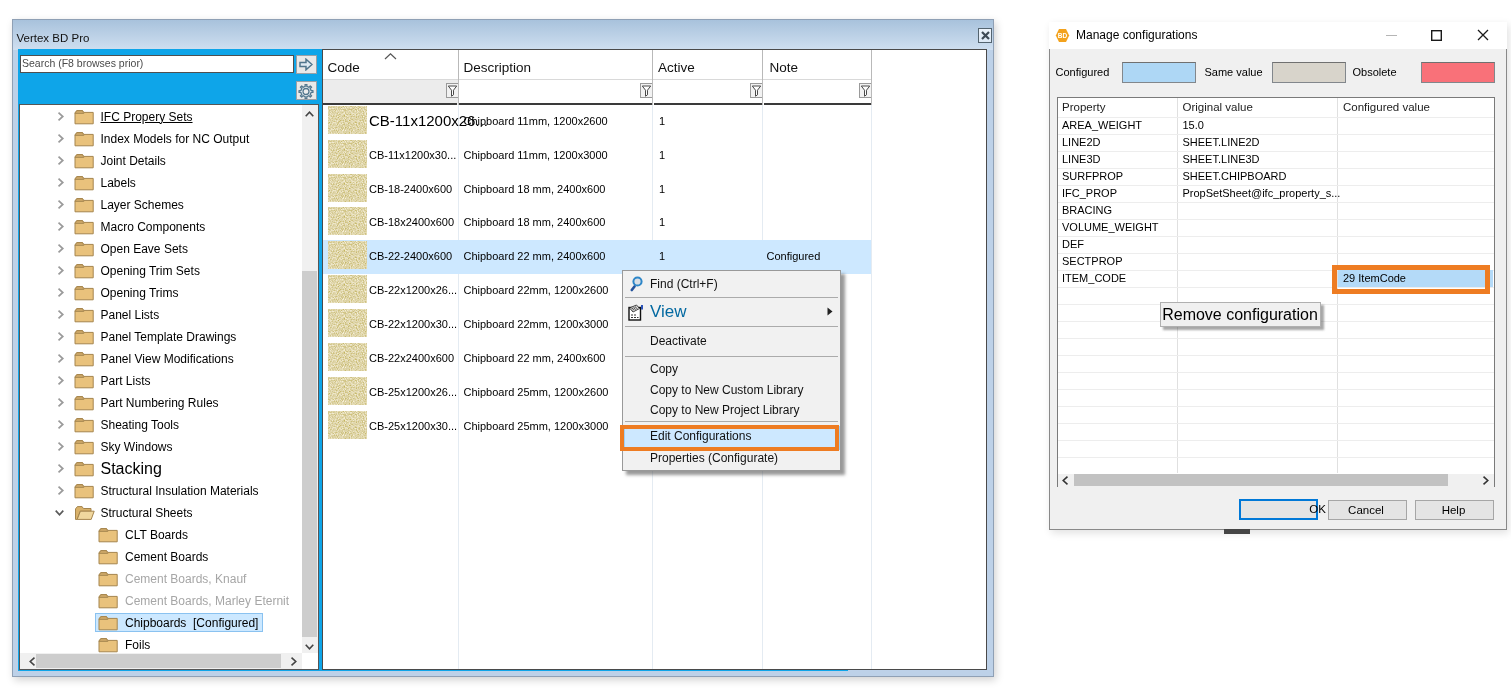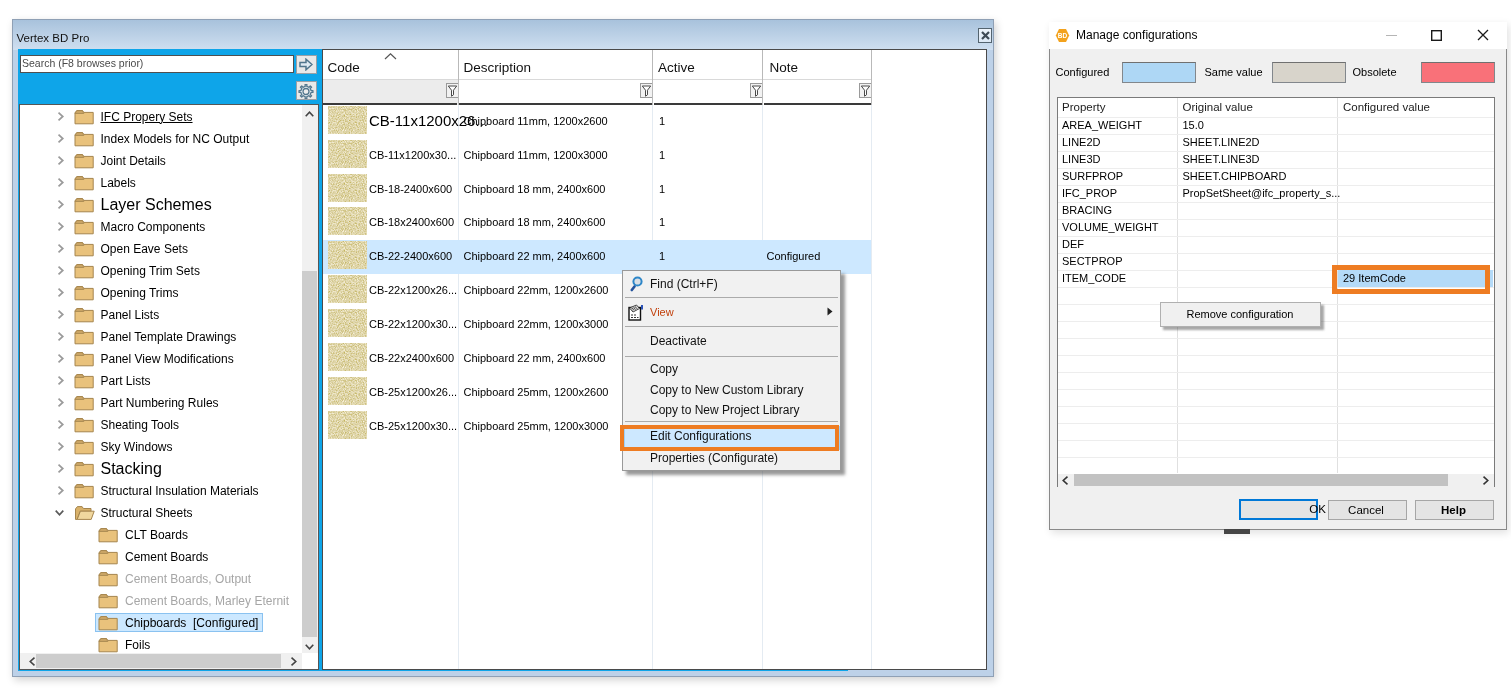--- a/index.html
+++ b/index.html
@@ -66,21 +66,21 @@
             <path d="M1.0 4.5 L2.9 1.5 H8.4 L9.8 4.5 Z" fill="#c9a465" stroke="#a5854e" stroke-width="0.8"></path>
           </svg>
 <div class="a t" style="left:81.0px;top:67.19999999999999px;height:22px;line-height:22px;font-size:12px;color:#000;">Labels</div>
 <svg class="a" style="left:36.5px;top:95.69999999999999px" width="9" height="9">
             <polyline points="2.5200000000000005,0.72 6.75,4.5 2.5200000000000005,8.280000000000001" fill="none" stroke="#9a9a9a" stroke-width="1.7"></polyline>
           </svg>
 <svg class="a" style="left:54.5px;top:92.19999999999999px" width="20" height="16" viewBox="0 0 20 16">
             <path d="M1.0 14.8 V3.8 L2.9 1.5 H8.4 L9.8 3.4 H19.2 V14.8 Z" fill="#e9c27c" stroke="#a5854e"></path>
             <path d="M1.0 4.5 L2.9 1.5 H8.4 L9.8 4.5 Z" fill="#c9a465" stroke="#a5854e" stroke-width="0.8"></path>
           </svg>
-<div class="a t" style="left:81.0px;top:89.19999999999999px;height:22px;line-height:22px;font-size:16px;color:#000;text-align:center;">Layer Schemes</div>
+<div class="a t" style="left:81.0px;top:89.19999999999999px;height:22px;line-height:22px;font-size:12px;color:#000;text-align:center;">Layer Schemes</div>
 <svg class="a" style="left:36.5px;top:117.69999999999999px" width="9" height="9">
             <polyline points="2.5200000000000005,0.72 6.75,4.5 2.5200000000000005,8.280000000000001" fill="none" stroke="#9a9a9a" stroke-width="1.7"></polyline>
           </svg>
 <svg class="a" style="left:54.5px;top:114.19999999999999px" width="20" height="16" viewBox="0 0 20 16">
             <path d="M1.0 14.8 V3.8 L2.9 1.5 H8.4 L9.8 3.4 H19.2 V14.8 Z" fill="#e9c27c" stroke="#a5854e"></path>
             <path d="M1.0 4.5 L2.9 1.5 H8.4 L9.8 4.5 Z" fill="#c9a465" stroke="#a5854e" stroke-width="0.8"></path>
           </svg>
 <div class="a t" style="left:81.0px;top:111.19999999999999px;height:22px;line-height:22px;font-size:12px;color:#000;">Macro Components</div>
 <svg class="a" style="left:36.5px;top:139.7px" width="9" height="9">
             <polyline points="2.5200000000000005,0.72 6.75,4.5 2.5200000000000005,8.280000000000001" fill="none" stroke="#9a9a9a" stroke-width="1.7"></polyline>
@@ -193,21 +193,21 @@
 <div class="a t" style="left:105.5px;top:419.20000000000005px;height:22px;line-height:22px;font-size:12px;color:#000;">CLT Boards</div>
 <svg class="a" style="left:78.0px;top:444.20000000000005px" width="20" height="16" viewBox="0 0 20 16">
             <path d="M1.0 14.8 V3.8 L2.9 1.5 H8.4 L9.8 3.4 H19.2 V14.8 Z" fill="#e9c27c" stroke="#a5854e"></path>
             <path d="M1.0 4.5 L2.9 1.5 H8.4 L9.8 4.5 Z" fill="#c9a465" stroke="#a5854e" stroke-width="0.8"></path>
           </svg>
 <div class="a t" style="left:105.5px;top:441.20000000000005px;height:22px;line-height:22px;font-size:12px;color:#000;">Cement Boards</div>
 <svg class="a" style="left:78.0px;top:466.20000000000005px" width="20" height="16" viewBox="0 0 20 16">
             <path d="M1.0 14.8 V3.8 L2.9 1.5 H8.4 L9.8 3.4 H19.2 V14.8 Z" fill="#e9c27c" stroke="#a5854e"></path>
             <path d="M1.0 4.5 L2.9 1.5 H8.4 L9.8 4.5 Z" fill="#c9a465" stroke="#a5854e" stroke-width="0.8"></path>
           </svg>
-<div class="a t" style="left:105.5px;top:463.20000000000005px;height:22px;line-height:22px;font-size:12px;color:#a6a6a6;">Cement Boards, Output</div>
+<div class="a t" style="left:105.5px;top:463.20000000000005px;height:22px;line-height:22px;font-size:12px;color:#a6a6a6;">Cement Boards, Knauf</div>
 <svg class="a" style="left:78.0px;top:488.20000000000005px" width="20" height="16" viewBox="0 0 20 16">
             <path d="M1.0 14.8 V3.8 L2.9 1.5 H8.4 L9.8 3.4 H19.2 V14.8 Z" fill="#e9c27c" stroke="#a5854e"></path>
             <path d="M1.0 4.5 L2.9 1.5 H8.4 L9.8 4.5 Z" fill="#c9a465" stroke="#a5854e" stroke-width="0.8"></path>
           </svg>
 <div class="a t" style="left:105.5px;top:485.20000000000005px;height:22px;line-height:22px;font-size:12px;color:#a6a6a6;">Cement Boards, Marley Eternit</div>
 <svg class="a" style="left:78.0px;top:510.20000000000005px" width="20" height="16" viewBox="0 0 20 16">
             <path d="M1.0 14.8 V3.8 L2.9 1.5 H8.4 L9.8 3.4 H19.2 V14.8 Z" fill="#e9c27c" stroke="#a5854e"></path>
             <path d="M1.0 4.5 L2.9 1.5 H8.4 L9.8 4.5 Z" fill="#c9a465" stroke="#a5854e" stroke-width="0.8"></path>
           </svg>
 <div class="a" style="left:75.5px;top:508.40000000000003px;width:168px;height:19.6px;background:#cce8ff;border:1px solid #8ac2f0;"></div>
@@ -367,21 +367,21 @@
         <rect x="13" y="1" width="2" height="4.5" fill="#2a52b8"></rect>
       </svg>
 <svg width="0" height="0" style="position:absolute">
         <defs>
           <pattern id="chk" width="2.4" height="2.4" patternUnits="userSpaceOnUse">
             <rect width="1.2" height="1.2" fill="#222"></rect>
             <rect x="1.2" y="1.2" width="1.2" height="1.2" fill="#222"></rect>
           </pattern>
         </defs>
       </svg>
-<div class="a t" style="left:28px;top:31.0px;height:22px;line-height:22px;font-size:11px;color:#c2410c;">View</div>
+<div class="a t" style="left:28px;top:31.0px;height:22px;line-height:22px;font-size:17px;color:#0369a1;">View</div>
 <svg class="a" style="left:205px;top:37.5px" width="6" height="9">
         <path d="M0.5 0.5 L5.5 4.5 L0.5 8.5 Z" fill="#222"></path>
       </svg>
 <div class="a" style="left:2.5px;top:56.5px;width:213px;height:1px;background:#ababab;"></div>
 <div class="a t" style="left:28px;top:60.5px;height:22px;line-height:22px;font-size:12px;color:#111;">Deactivate</div>
 <div class="a" style="left:2.5px;top:86.5px;width:213px;height:1px;background:#ababab;"></div>
 <div class="a t" style="left:28px;top:88.80000000000001px;height:22px;line-height:22px;font-size:12px;color:#111;">Copy</div>
 <div class="a t" style="left:28px;top:109.10000000000002px;height:22px;line-height:22px;font-size:12px;color:#111;">Copy to New Custom Library</div>
 <div class="a t" style="left:28px;top:129.2px;height:22px;line-height:22px;font-size:12px;color:#111;">Copy to New Project Library</div>
 <div class="a" style="left:2.5px;top:151.5px;width:213px;height:1px;background:#ababab;"></div>
@@ -457,22 +457,22 @@
 <div class="a" style="left:0px;top:375.5px;width:435.5px;height:13px;background:#f0f0f0;"></div>
 <svg class="a" style="left:3px;top:377.5px" width="9" height="9">
           <polyline points="6.4799999999999995,0.72 2.25,4.5 6.4799999999999995,8.280000000000001" fill="none" stroke="#333" stroke-width="1.6"></polyline>
         </svg>
 <svg class="a" style="left:423px;top:377.5px" width="9" height="9">
           <polyline points="2.5200000000000005,0.72 6.75,4.5 2.5200000000000005,8.280000000000001" fill="none" stroke="#333" stroke-width="1.6"></polyline>
         </svg>
 <div class="a" style="left:16px;top:376px;width:374px;height:12px;background:#c2c2c2;"></div>
 </div>
 <div class="a" style="left:110.5px;top:280px;width:161px;height:25px;background:#f0f0f0;border:1px solid #b0b0b0;box-shadow:3px 3px 2px rgba(60,60,60,0.45);"></div>
-<div class="a t" style="left:110.5px;top:280px;height:25px;line-height:25px;font-size:11px;color:#000;"><span style="display:inline-block;width:161px;text-align:center;">Remove configuration</span></div>
+<div class="a t" style="left:110.5px;top:280px;height:25px;line-height:25px;font-size:16px;color:#000;"><span style="display:inline-block;width:161px;text-align:center;">Remove configuration</span></div>
 <div class="a" style="left:190px;top:477px;width:79px;height:21px;background:#e4e4e4;border:2px solid #0078d7;"></div>
 <div class="a t" style="left:190px;top:477px;height:21px;line-height:21px;font-size:11.5px;color:#000;margin-left:41px;"><span style="display:inline-block;width:75px;text-align:center;">OK</span></div>
 <div class="a" style="left:279px;top:477.5px;width:78.5px;height:20px;background:#e4e4e4;border:1px solid #a6a6a6;"></div>
 <div class="a t" style="left:279px;top:477.5px;height:20px;line-height:20px;font-size:11.5px;color:#000;"><span style="display:inline-block;width:76px;text-align:center;">Cancel</span></div>
 <div class="a" style="left:366px;top:477.5px;width:79px;height:20px;background:#e4e4e4;border:1px solid #a6a6a6;"></div>
-<div class="a t" style="left:366px;top:477.5px;height:20px;line-height:20px;font-size:11.5px;color:#000;"><span style="display:inline-block;width:77px;text-align:center;font-weight:bold;">Help</span></div>
+<div class="a t" style="left:366px;top:477.5px;height:20px;line-height:20px;font-size:11.5px;color:#000;"><span style="display:inline-block;width:77px;text-align:center;">Help</span></div>
 </div>
 <div class="a" style="left:1331.5px;top:264.5px;width:158px;height:29px;border:5px solid #ee7c22;"></div>
 <div class="a" style="left:1224px;top:529px;width:26px;height:4.5px;background:#454545;"></div>
 </div>
 </body></html>

